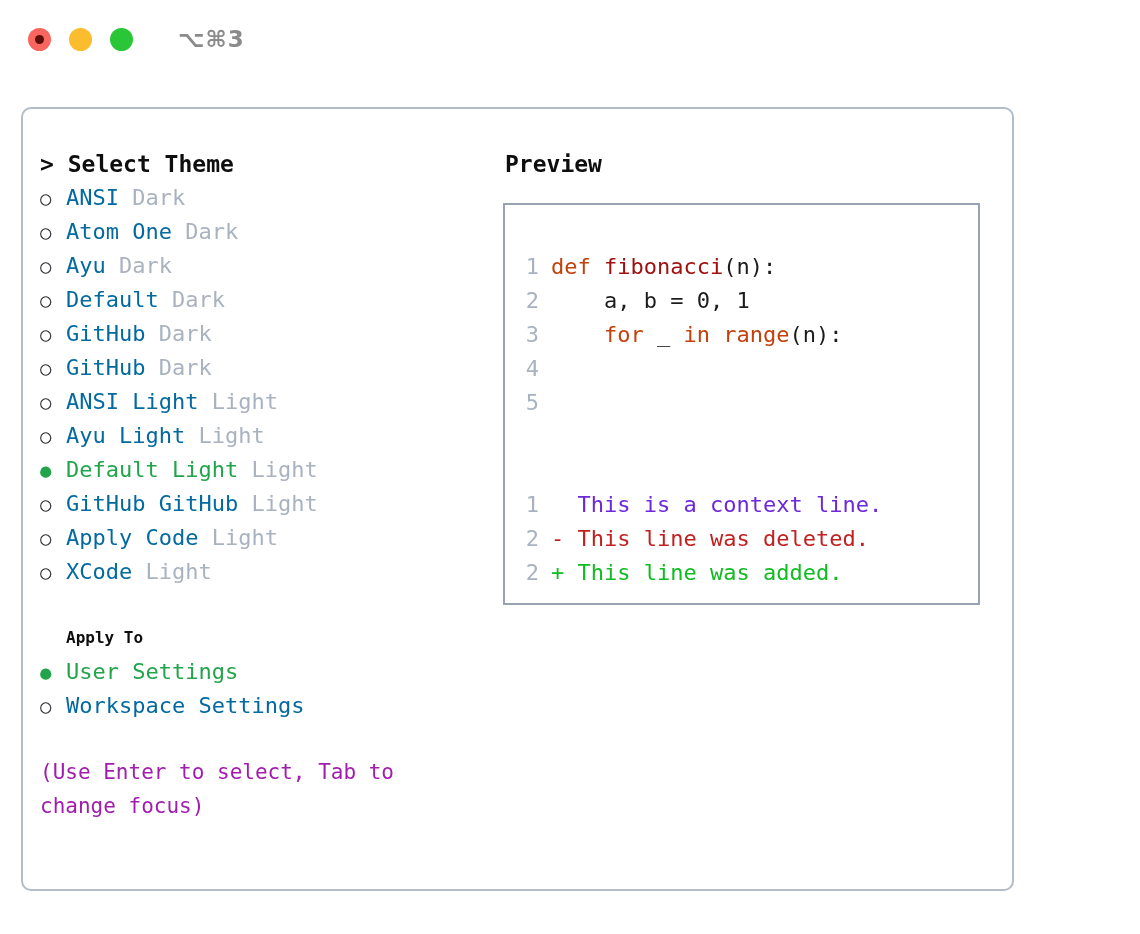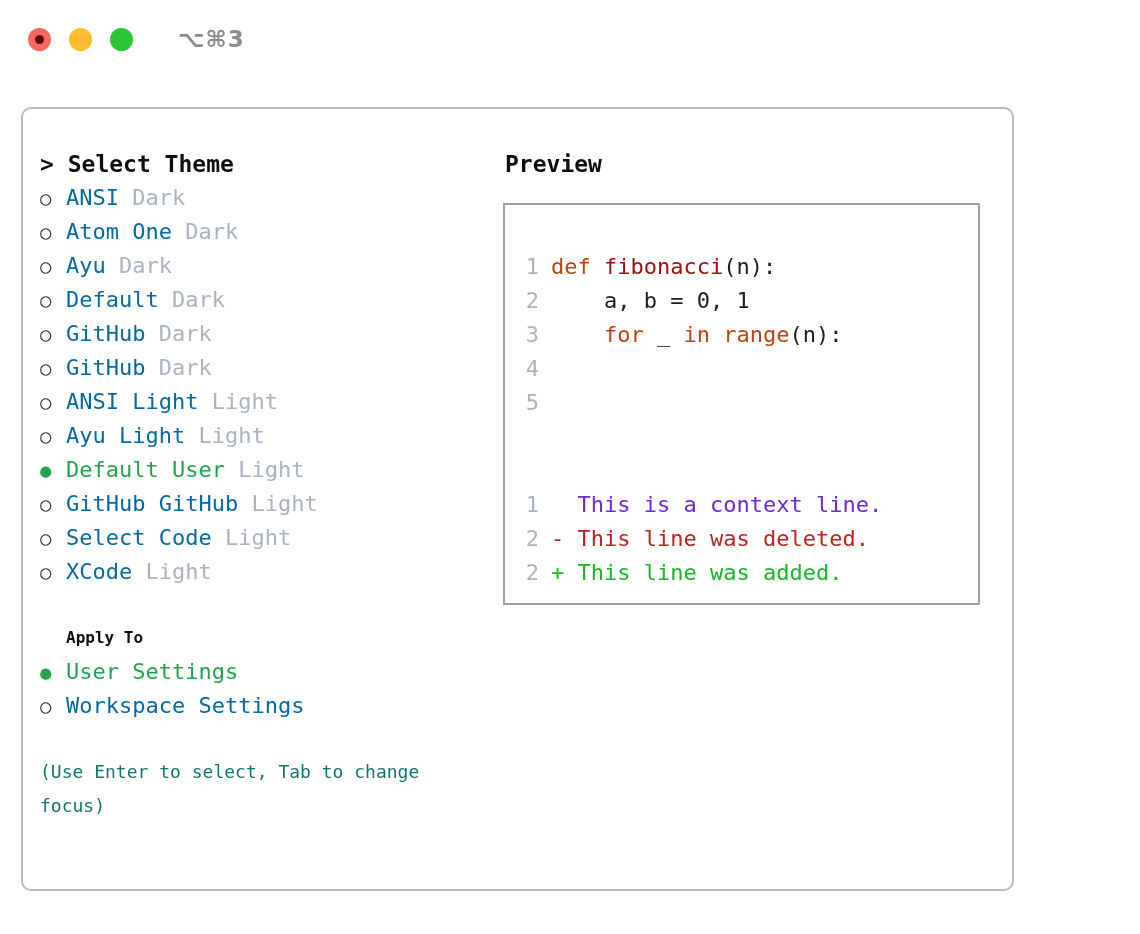--- a/index.html
+++ b/index.html
@@ -104,23 +104,23 @@
     font-size: 16px;
     font-weight: bold;
     color: #0e0e0e;
     line-height: 34px;
     padding-left: 26px;
     white-space: pre;
   }
 
   .hint {
     margin-top: 32px;
-    font-size: 18px;
-    line-height: 34px;
-    color: #0f766e;
+    font-size: 21px;
+    line-height: 34px;
+    color: #a21caf;
     max-width: 405px;
     white-space: pre-wrap;
     word-break: normal;
   }
 
   
   .preview-head {
     font-size: 23px;
     font-weight: bold;
     color: #0e0e0e;
@@ -180,23 +180,23 @@
         <div class="section-head">&gt; Select Theme</div>
         <div id="theme-list">
             <div class="row"><span class="bullet">○</span><span class="label">ANSI</span><span> </span><span class="tag">Dark</span></div>
             <div class="row"><span class="bullet">○</span><span class="label">Atom One</span><span> </span><span class="tag">Dark</span></div>
             <div class="row"><span class="bullet">○</span><span class="label">Ayu</span><span> </span><span class="tag">Dark</span></div>
             <div class="row"><span class="bullet">○</span><span class="label">Default</span><span> </span><span class="tag">Dark</span></div>
             <div class="row"><span class="bullet">○</span><span class="label">GitHub</span><span> </span><span class="tag">Dark</span></div>
             <div class="row"><span class="bullet">○</span><span class="label">GitHub</span><span> </span><span class="tag">Dark</span></div>
             <div class="row"><span class="bullet">○</span><span class="label">ANSI Light</span><span> </span><span class="tag">Light</span></div>
             <div class="row"><span class="bullet">○</span><span class="label">Ayu Light</span><span> </span><span class="tag">Light</span></div>
-            <div class="row selected"><span class="bullet">●</span><span class="label">Default User</span><span> </span><span class="tag">Light</span></div>
+            <div class="row selected"><span class="bullet">●</span><span class="label">Default Light</span><span> </span><span class="tag">Light</span></div>
             <div class="row"><span class="bullet">○</span><span class="label">GitHub GitHub</span><span> </span><span class="tag">Light</span></div>
-            <div class="row"><span class="bullet">○</span><span class="label">Select Code</span><span> </span><span class="tag">Light</span></div>
+            <div class="row"><span class="bullet">○</span><span class="label">Apply Code</span><span> </span><span class="tag">Light</span></div>
             <div class="row"><span class="bullet">○</span><span class="label">XCode</span><span> </span><span class="tag">Light</span></div>
           </div>
 
         <div class="spacer-sm"></div>
 
         <div class="apply-head">Apply To</div>
         <div id="apply-list">
             <div class="row selected"><span class="bullet">●</span><span class="label">User Settings</span></div>
             <div class="row"><span class="bullet">○</span><span class="label">Workspace Settings</span></div>
           </div>

